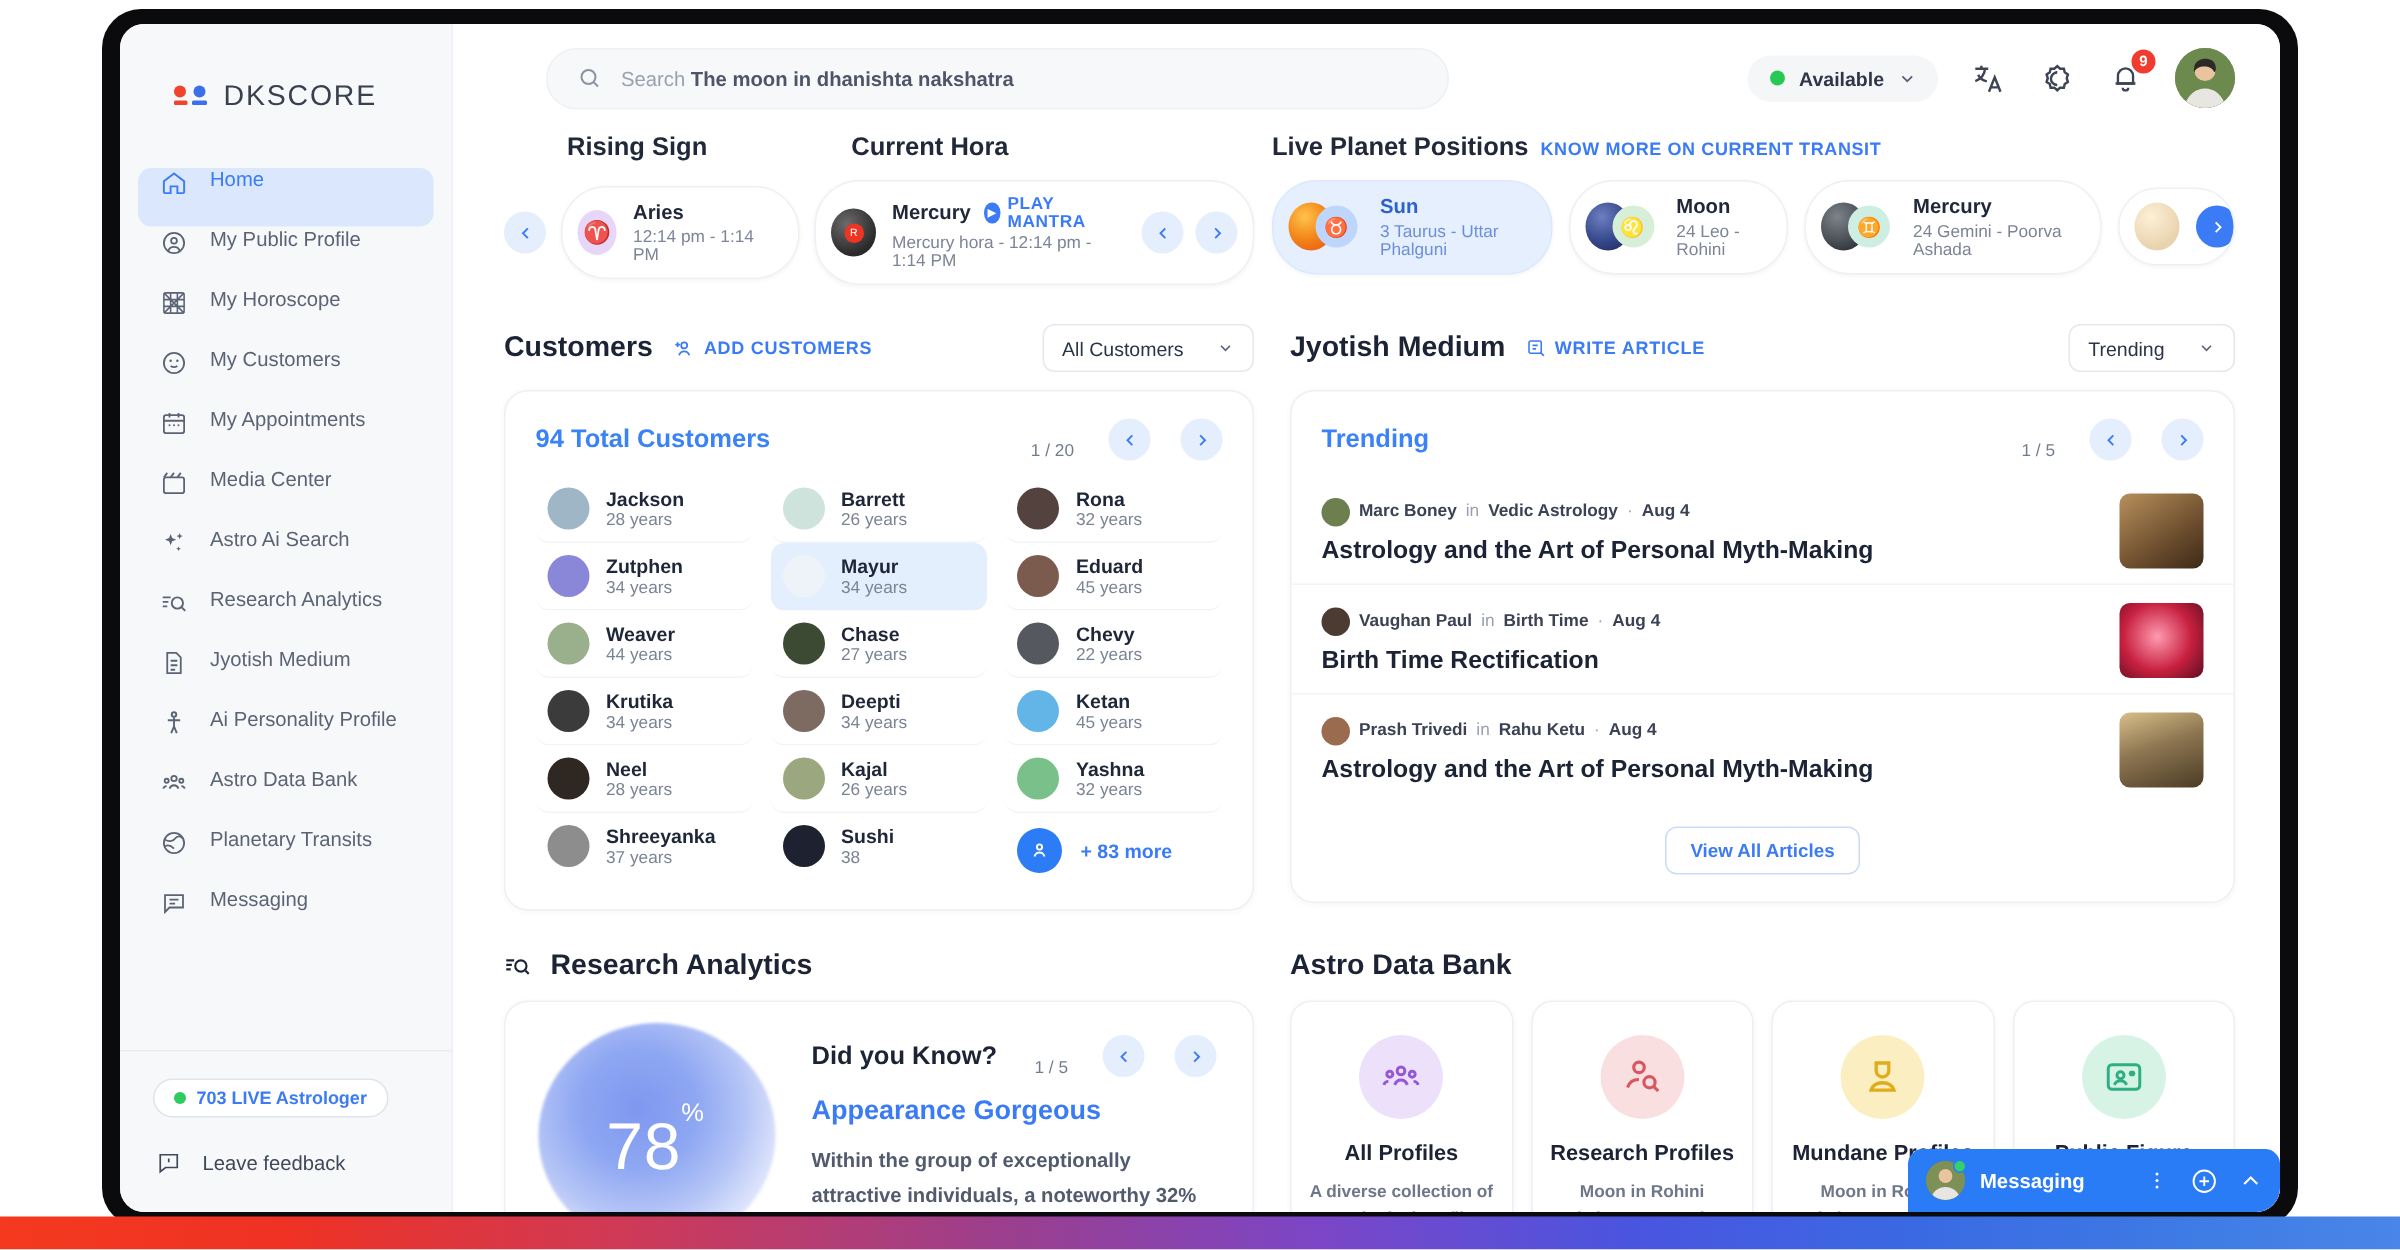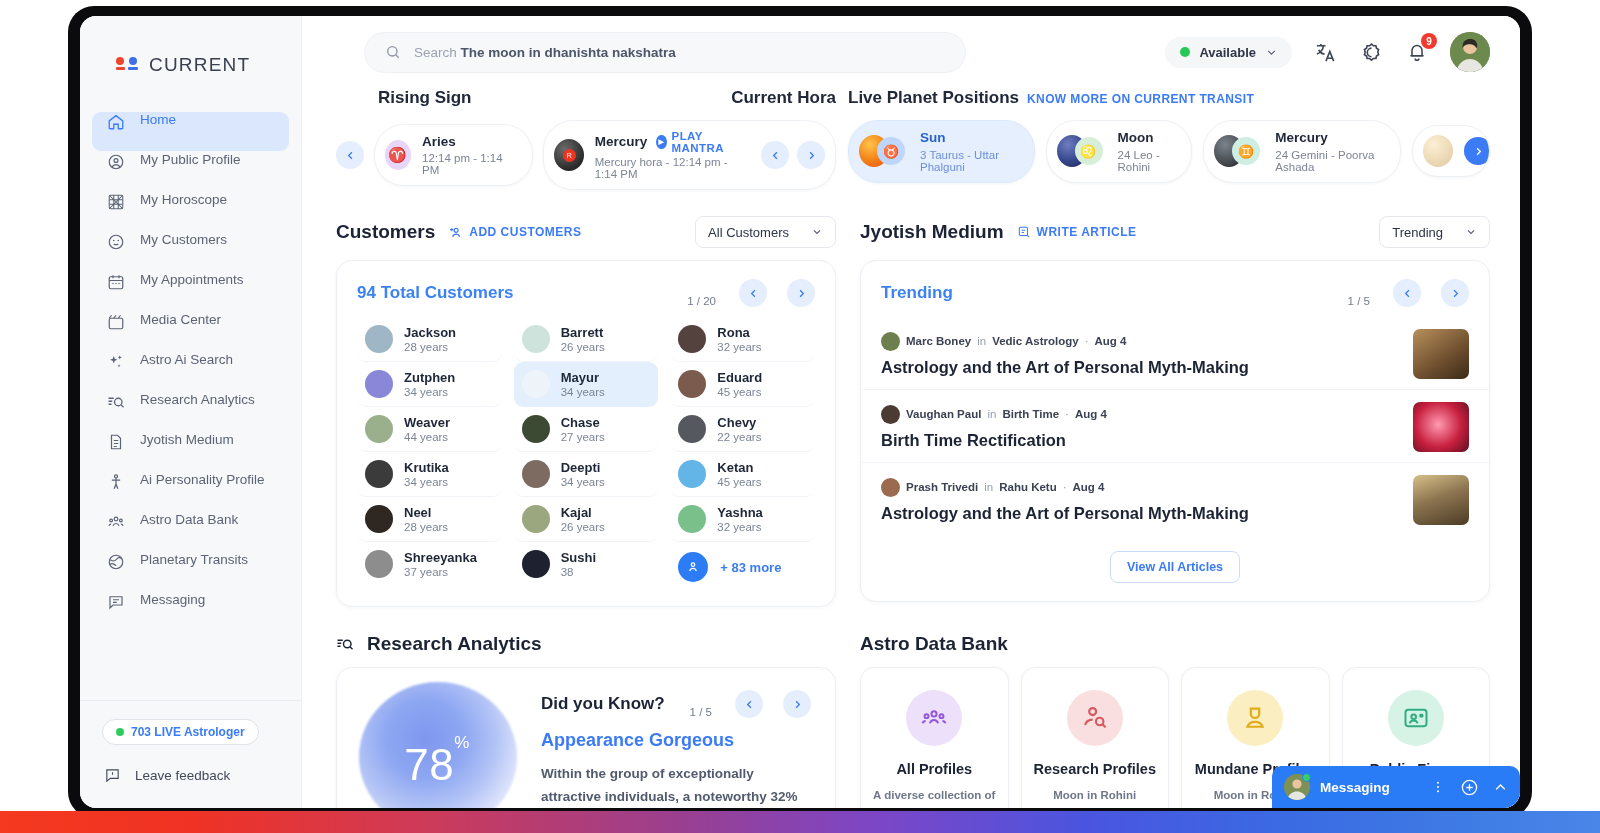--- a/index.html
+++ b/index.html
@@ -229,21 +229,21 @@
     <div class="screen">
 
       <aside class="sidebar">
         <div class="brand">
           <span class="brand-mark">
             <i class="d1"></i>
               <i class="d2"></i>
               <i class="b1"></i>
               <i class="b2"></i>
           </span>
-          <span class="brand-text">CURRENT</span>
+          <span class="brand-text">DKSCORE</span>
         </div>
 
         <nav class="nav">
           <div class="nav-item active">
             <span class="ico">
                 <svg width="18" height="18" viewBox="0 0 24 24" fill="none" stroke="currentColor" stroke-width="1.7">
                   <path d="M3 10.5 12 3.5l9 7V20a1 1 0 0 1-1 1h-5v-6H9v6H4a1 1 0 0 1-1-1z"></path>
                 </svg>
               </span>
             <span>Home</span>
@@ -439,21 +439,21 @@
                   <circle cx="20" cy="15" r="7" fill="#e9c49f"></circle>
                   <path d="M6 40c2-9 8-13 14-13s12 4 14 13z" fill="#e8e6e0"></path>
                   <path d="M13 12c1-6 13-7 14 0 1 4-1 4-1 4-1-5-12-5-13 0 0 0-1 0 0-4z" fill="#2c2a27"></path>
                 </svg>
             </div>
           </div>
         </div>
 
         <div class="strip">
           <div class="strip-col" style="width:500px;">
-            <div style="display:flex;gap:96px;padding-left:42px;justify-content:space-between;">
+            <div style="display:flex;gap:96px;padding-left:42px;">
               <div class="strip-title">Rising Sign</div>
               <div class="strip-title">Current Hora</div>
             </div>
             <div class="rowcards">
               <div class="nav-circ">
                   <svg width="11" height="11" viewBox="0 0 24 24" fill="none" stroke="currentColor" stroke-width="2.8">
                     <path d="m15 5-7 7 7 7"></path>
                   </svg>
                 </div>
               <div class="pill-card">

